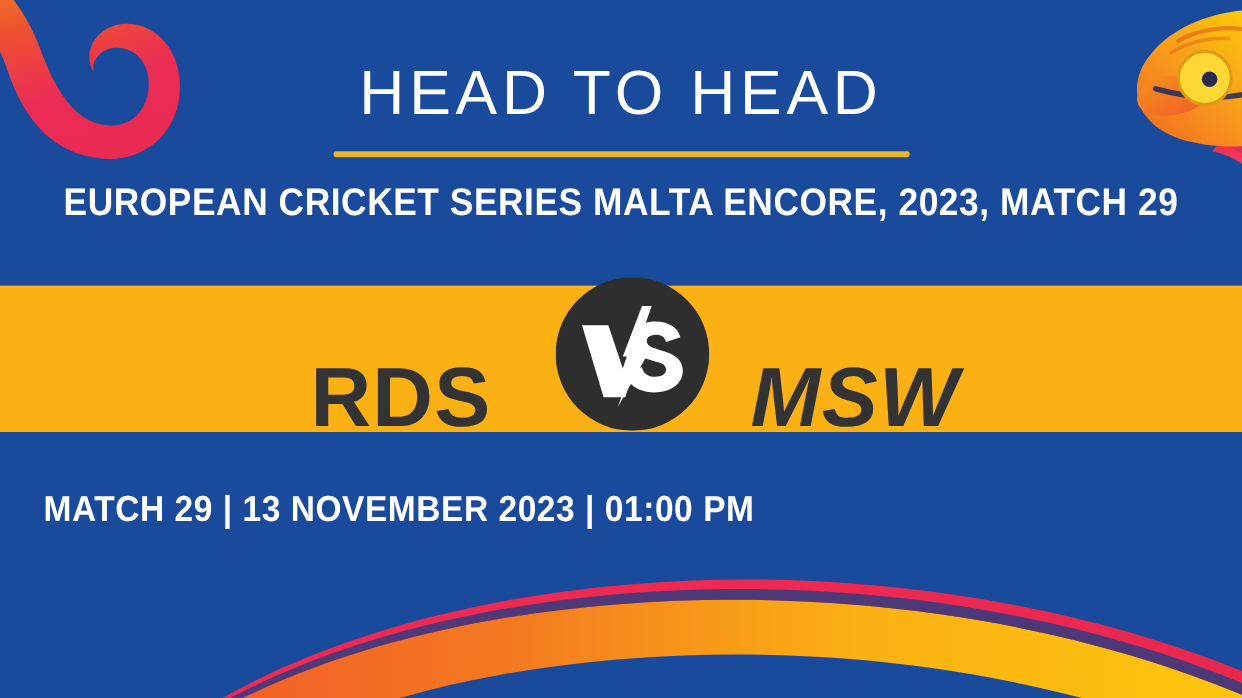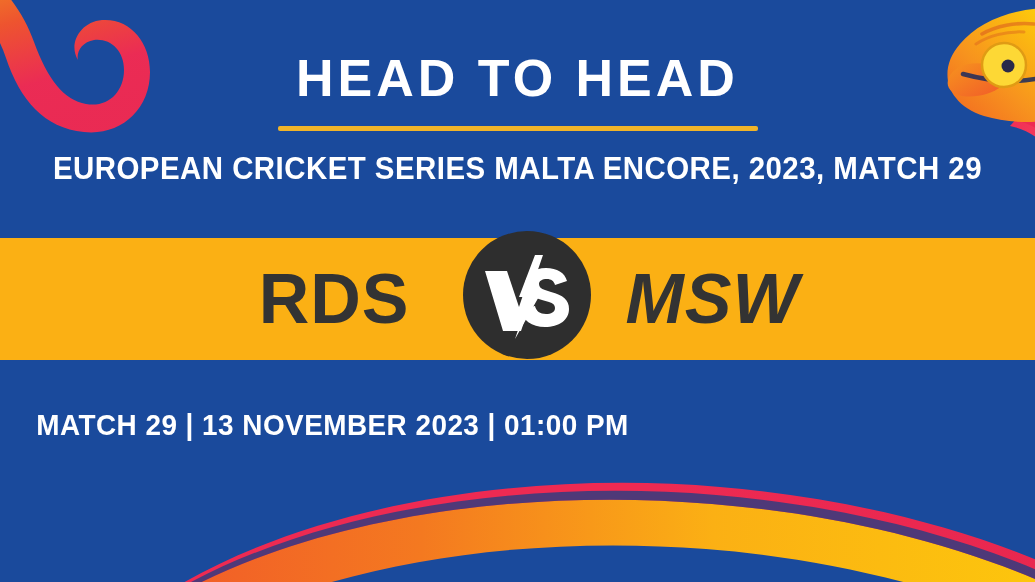--- a/index.html
+++ b/index.html
@@ -36,21 +36,21 @@
     top: 0;
     width: 1035px;
     z-index: 5;
     text-align: center;
   }
   .h2h-title {
     margin: 0;
     padding-top: 52px;
     font-size: 52px;
     line-height: 1;
-    font-weight: 700;
+    font-weight: 400;
     color: #ffffff;
     letter-spacing: 4px;
     white-space: nowrap;
   }
   .gold-rule {
     width: 480px;
     height: 5px;
     margin: 22px auto 0 auto;
     background: #f0b429;
     border-radius: 2px;
@@ -78,20 +78,21 @@
     background: #fbb014;
     z-index: 3;
   }
   .band-inner {
     position: relative;
     width: 100%;
     height: 100%;
     display: flex;
     align-items: center;
     justify-content: center;
+    margin-top: 32px;
   }
   .team-abbr {
     font-size: 70px;
     font-weight: 700;
     color: #333333;
     letter-spacing: 1px;
     line-height: 1;
     white-space: nowrap;
   }
   .team-left {

